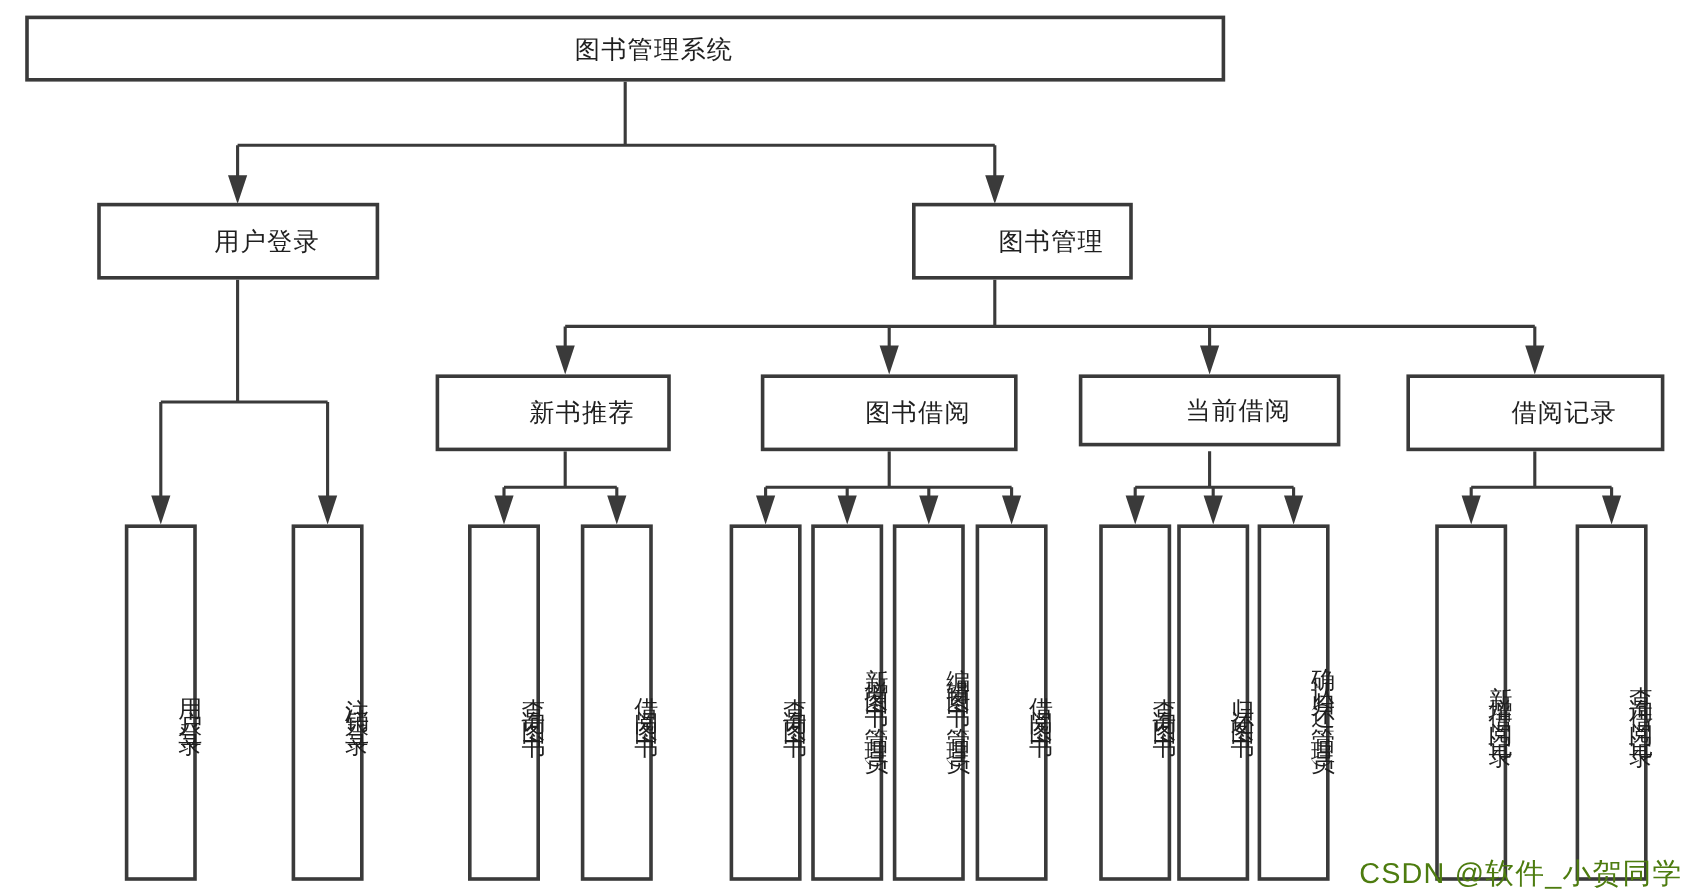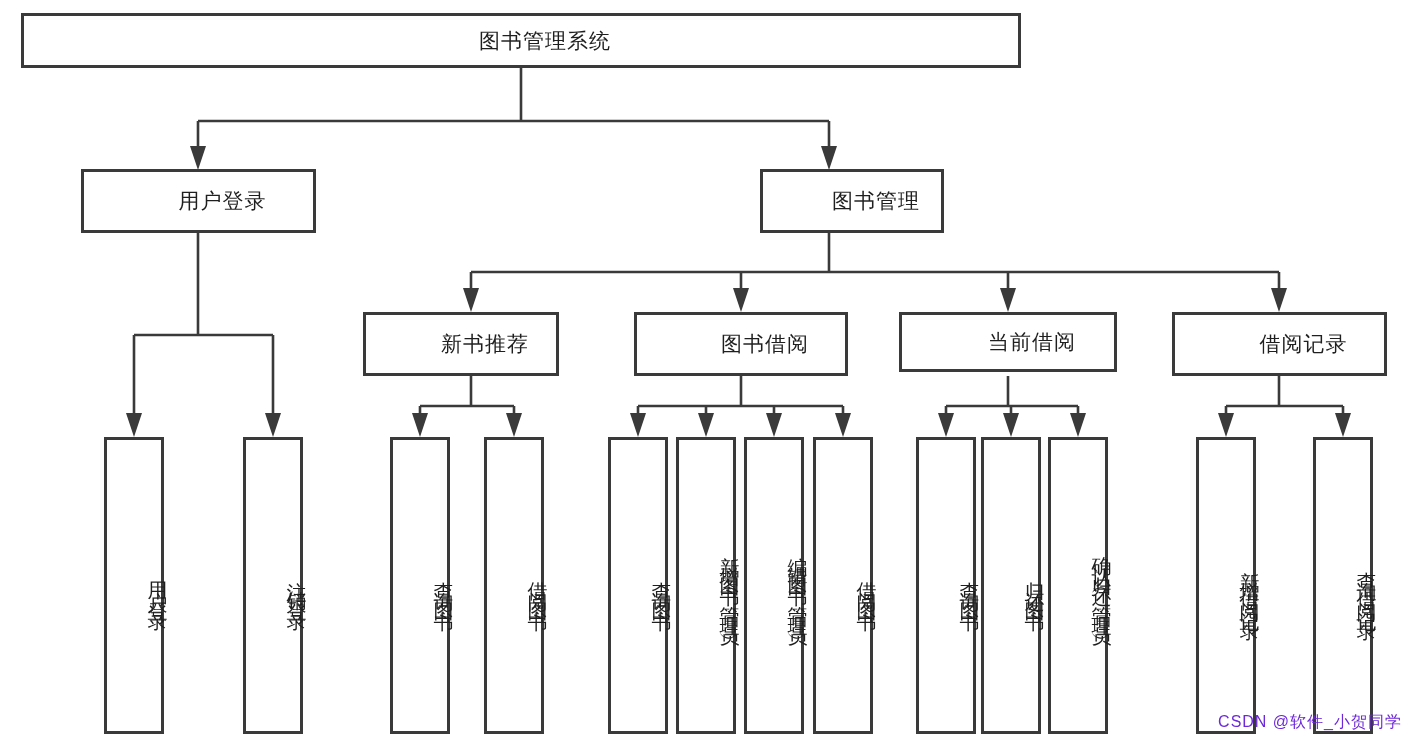--- a/index.html
+++ b/index.html
@@ -61,22 +61,22 @@
   #lf3 { left: 390px; }  #lf4 { left: 484px; }
   #lf5 { left: 608px; }  #lf6 { left: 676px; }
   #lf7 { left: 744px; }  #lf8 { left: 813px; }
   #lf9 { left: 916px; }  #lf10{ left: 981px; }
   #lf11{ left: 1048px; } #lf12{ left: 1196px; }
   #lf13{ left: 1313px; }
   .watermark {
     position: absolute;
     right: 3px;
     top: 712px;
-    font-size: 16px;
-    color: #6d28d9;
+    font-size: 24px;
+    color: #4d7c0f;
     z-index: 3;
     white-space: nowrap;
     letter-spacing: 1px;
   }
 </style>
 </head>
 <body>
 
 <div class="canvas">
 

